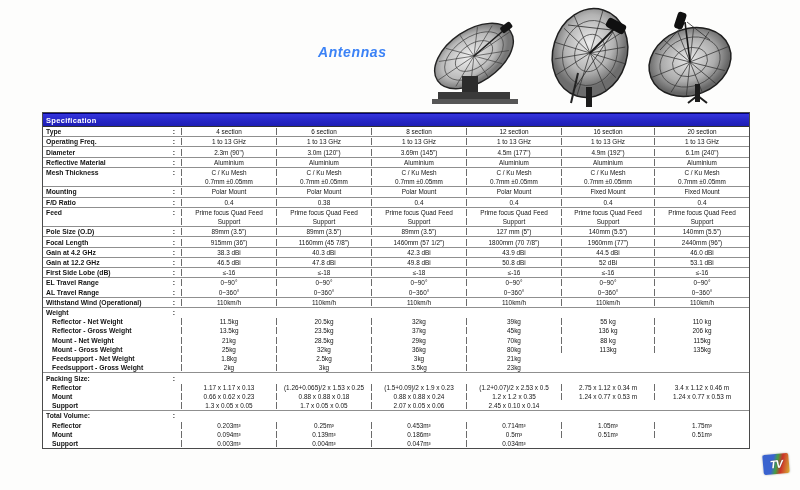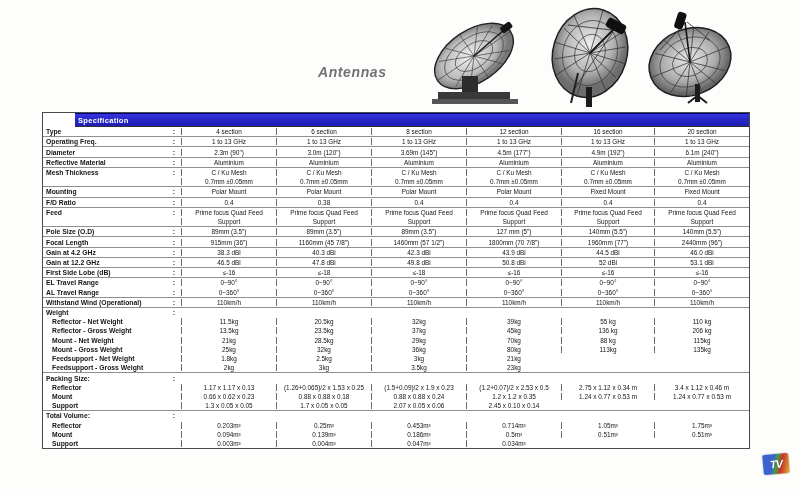--- a/index.html
+++ b/index.html
@@ -1,33 +1,33 @@
 <!DOCTYPE html>
 <html><head>
 <meta charset="utf-8">
 <style>
   html,body{margin:0;padding:0;}
   body{width:800px;height:490px;overflow:hidden;background:#ffffff;
        font-family:"Liberation Sans", sans-serif;}
   .sheet{position:relative;width:800px;height:490px;background:#fdfdfc;}
 
-  .title{position:absolute;left:318px;top:64px;font-size:14px;font-weight:bold;
-         font-style:italic;color:#737373;letter-spacing:.6px;}
+  .title{position:absolute;left:318px;top:44px;font-size:14px;font-weight:bold;
+         font-style:italic;color:#3b82f6;letter-spacing:.6px;}
 
   .ant{position:absolute;}
   .a1{left:428px;top:10px;width:102px;height:98px;}
   .a2{left:538px;top:3px;width:108px;height:105px;}
   .a3{left:640px;top:10px;width:100px;height:95px;}
 
   .spec-table{position:absolute;left:42px;top:112px;width:706px;height:335px;
               display:flex;flex-direction:column;border:1px solid #4a4a4a;
               box-sizing:content-box;background:#fff;}
   .spec-header{height:12px;flex:0 0 12px;display:flex;align-items:center;
                background:linear-gradient(180deg,#3434dd 0%,#2525c4 55%,#1d1db4 100%);
-               border-top:1px solid #00007a;border-bottom:1px solid #303030;margin-left:32px;}
+               border-top:1px solid #00007a;border-bottom:1px solid #303030;}
   .spec-header span{color:#ffffff;font-size:7.5px;font-weight:bold;padding-left:3px;
                letter-spacing:.3px;}
   .t-body{flex:1;display:flex;flex-direction:column;}
   .t-row{flex:1;display:flex;align-items:center;color:#141414;}
   .t-row.line{border-top:1px solid #8f8f8f;}
   .t-body .t-row:first-child{border-top:none;}
   .c-label{flex:0 0 138px;display:flex;justify-content:space-between;align-items:center;
            font-size:6.8px;font-weight:bold;padding-left:3px;box-sizing:border-box;
            white-space:nowrap;}
   .c-label.ind{padding-left:9px;}

